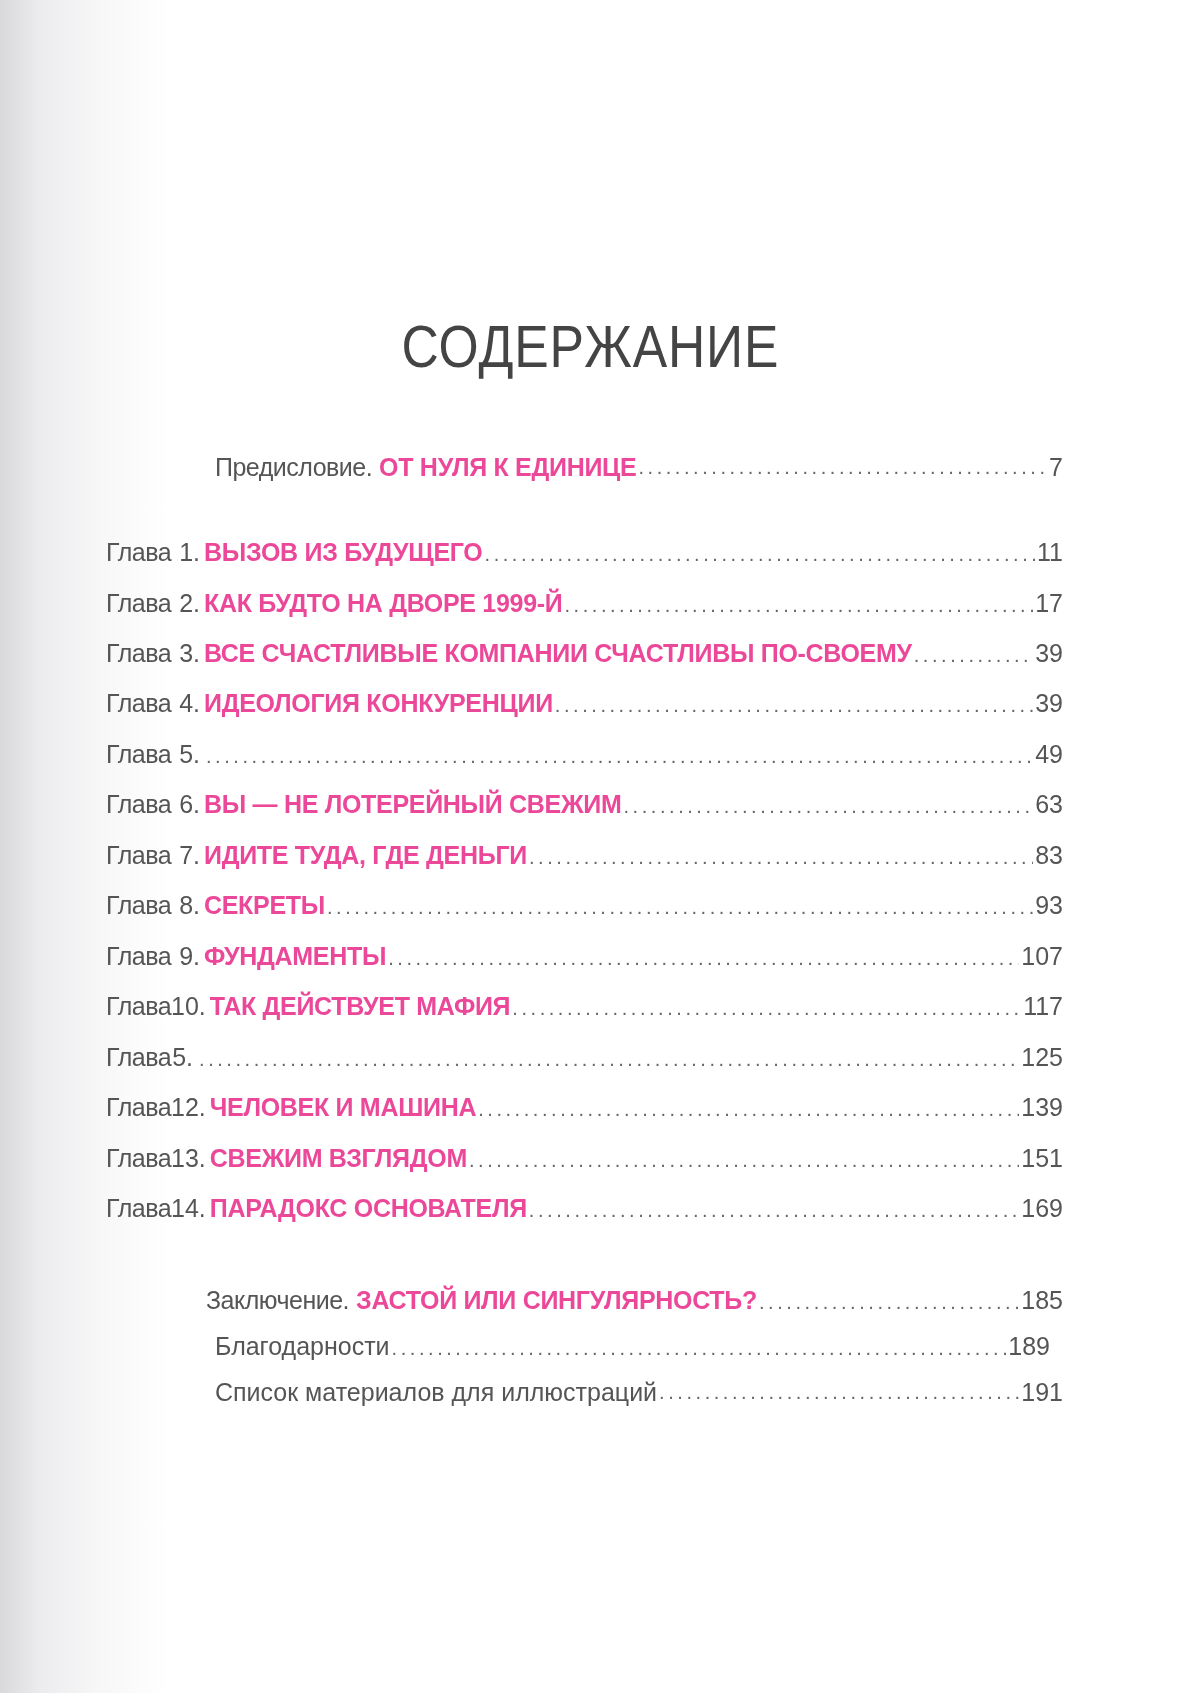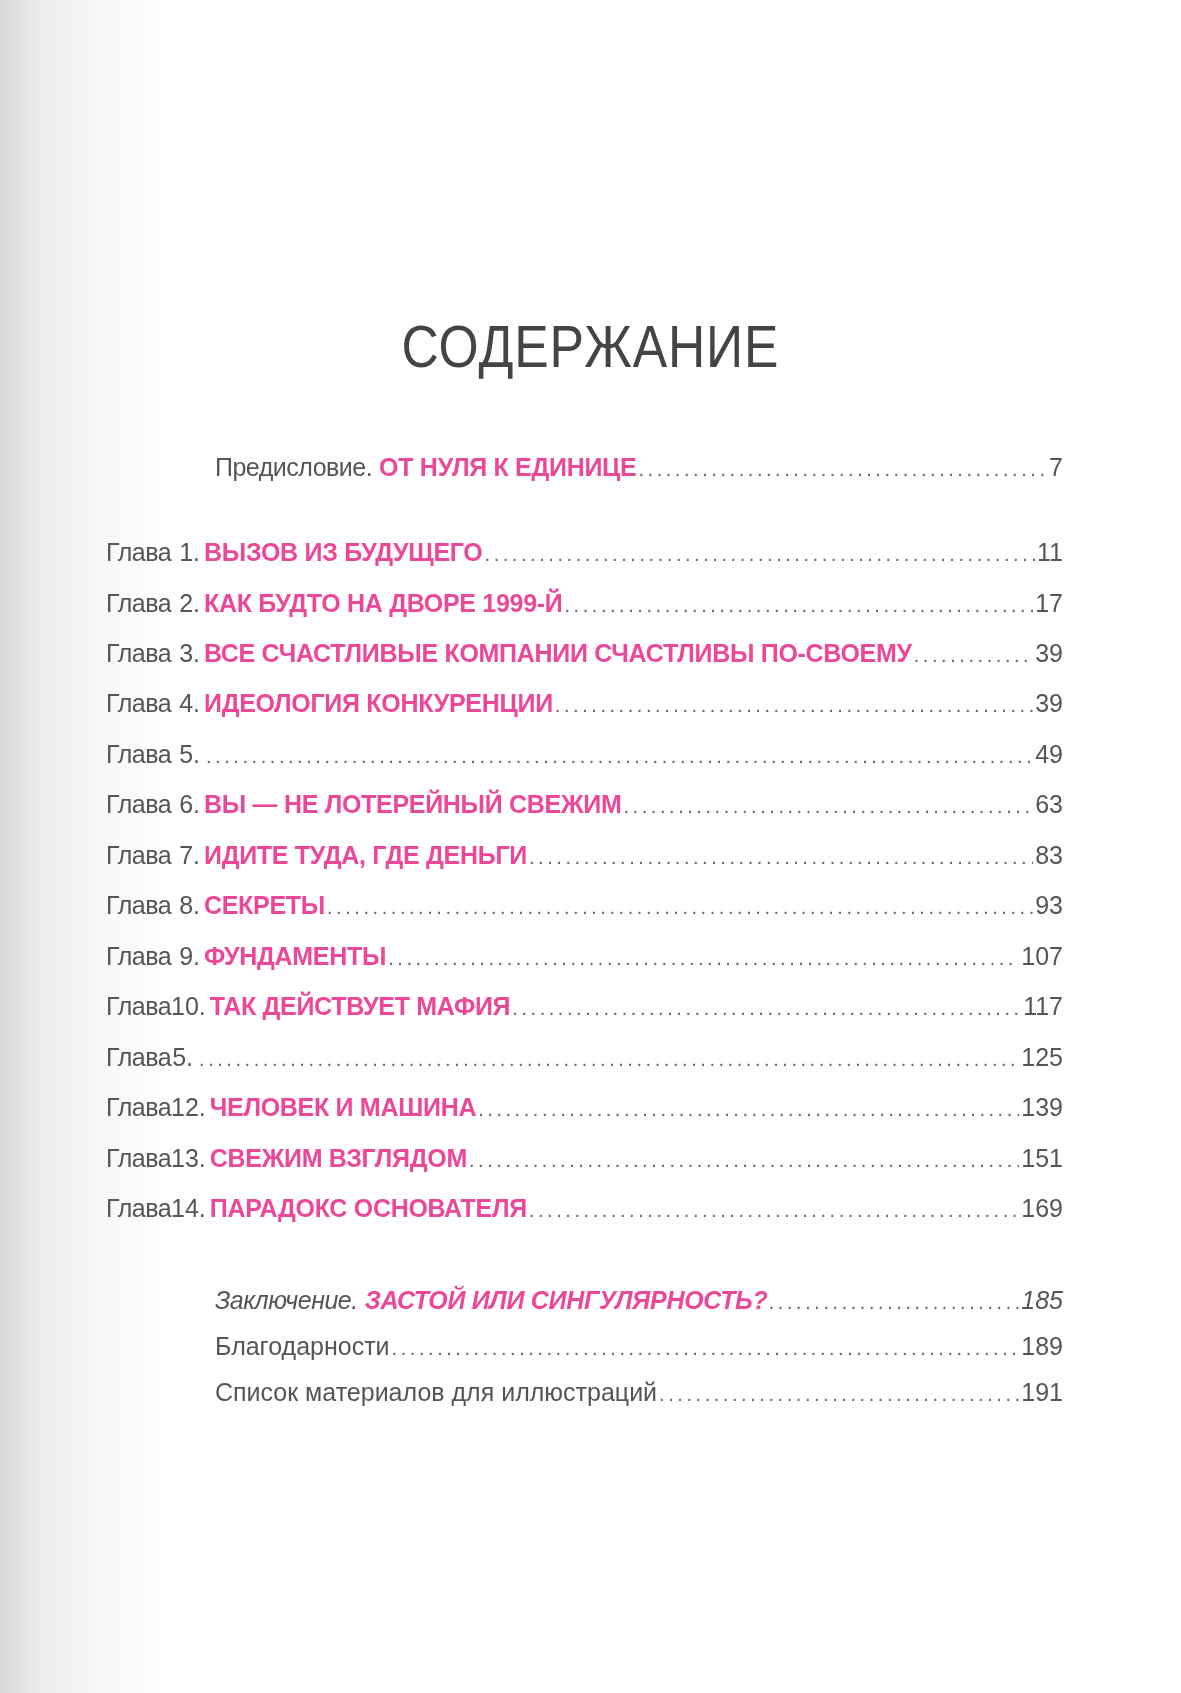--- a/index.html
+++ b/index.html
@@ -36,21 +36,21 @@
   }
   .page { color: #555; }
 </style>
 </head>
 <body>
 
 <div class="title">СОДЕРЖАНИЕ</div>
 
 <div class="toc">
 
-  <div class="row" style="left:215px; right:118px; top:452px;">
+  <div class="row" style="left:215px; right:118px; top:452px;align-items:flex-end;">
     <span class="label">Предисловие.</span>&nbsp;<span class="chapter-title">ОТ НУЛЯ К ЕДИНИЦЕ</span><span class="dots"></span><span class="page">7</span>
   </div>
 
   <div class="row" style="left:106px; right:118px; top:537px;">
     <span class="label">Глава</span>&nbsp;<span class="num">1.</span><span class="chapter-title">ВЫЗОВ ИЗ БУДУЩЕГО</span><span class="dots"></span><span class="page">11</span>
   </div>
   <div class="row" style="left:106px; right:118px; top:588px;">
     <span class="label">Глава</span>&nbsp;<span class="num">2.</span><span class="chapter-title">КАК БУДТО НА ДВОРЕ 1999-Й</span><span class="dots"></span><span class="page">17</span>
   </div>
   <div class="row" style="left:106px; right:118px; top:638px;">
@@ -102,26 +102,26 @@
       <span class="page">151</span>
   </div>
   <div class="row" style="left:106px; right:118px; top:1193px;">
     <span class="label">Глава</span>
       <span class="num">14.</span>
       <span class="chapter-title">ПАРАДОКС ОСНОВАТЕЛЯ</span>
       <span class="dots"></span>
       <span class="page">169</span>
   </div>
 
-  <div class="row" style="left:215px; right:118px; top:1285px;font-style:italic;">
+  <div class="row" style="left:206px; right:118px; top:1285px;">
     <span class="label">Заключение.</span>&nbsp;<span class="chapter-title">ЗАСТОЙ ИЛИ СИНГУЛЯРНОСТЬ?</span><span class="dots"></span><span class="page">185</span>
   </div>
-  <div class="row" style="left:215px; right:118px; top:1331px;">
+  <div class="row" style="left:215px; right:131px; top:1331px;">
     <span class="light-title">Благодарности</span>
       <span class="dots"></span>
       <span class="page">189</span>
   </div>
-  <div class="row" style="left:215px; right:118px; top:1377px;">
+  <div class="row" style="left:215px; right:118px; top:1377px;align-items:center;">
     <span class="light-title">Список материалов для иллюстраций</span>
       <span class="dots"></span>
       <span class="page">191</span>
   </div>
 </div>
 
 </body></html>

